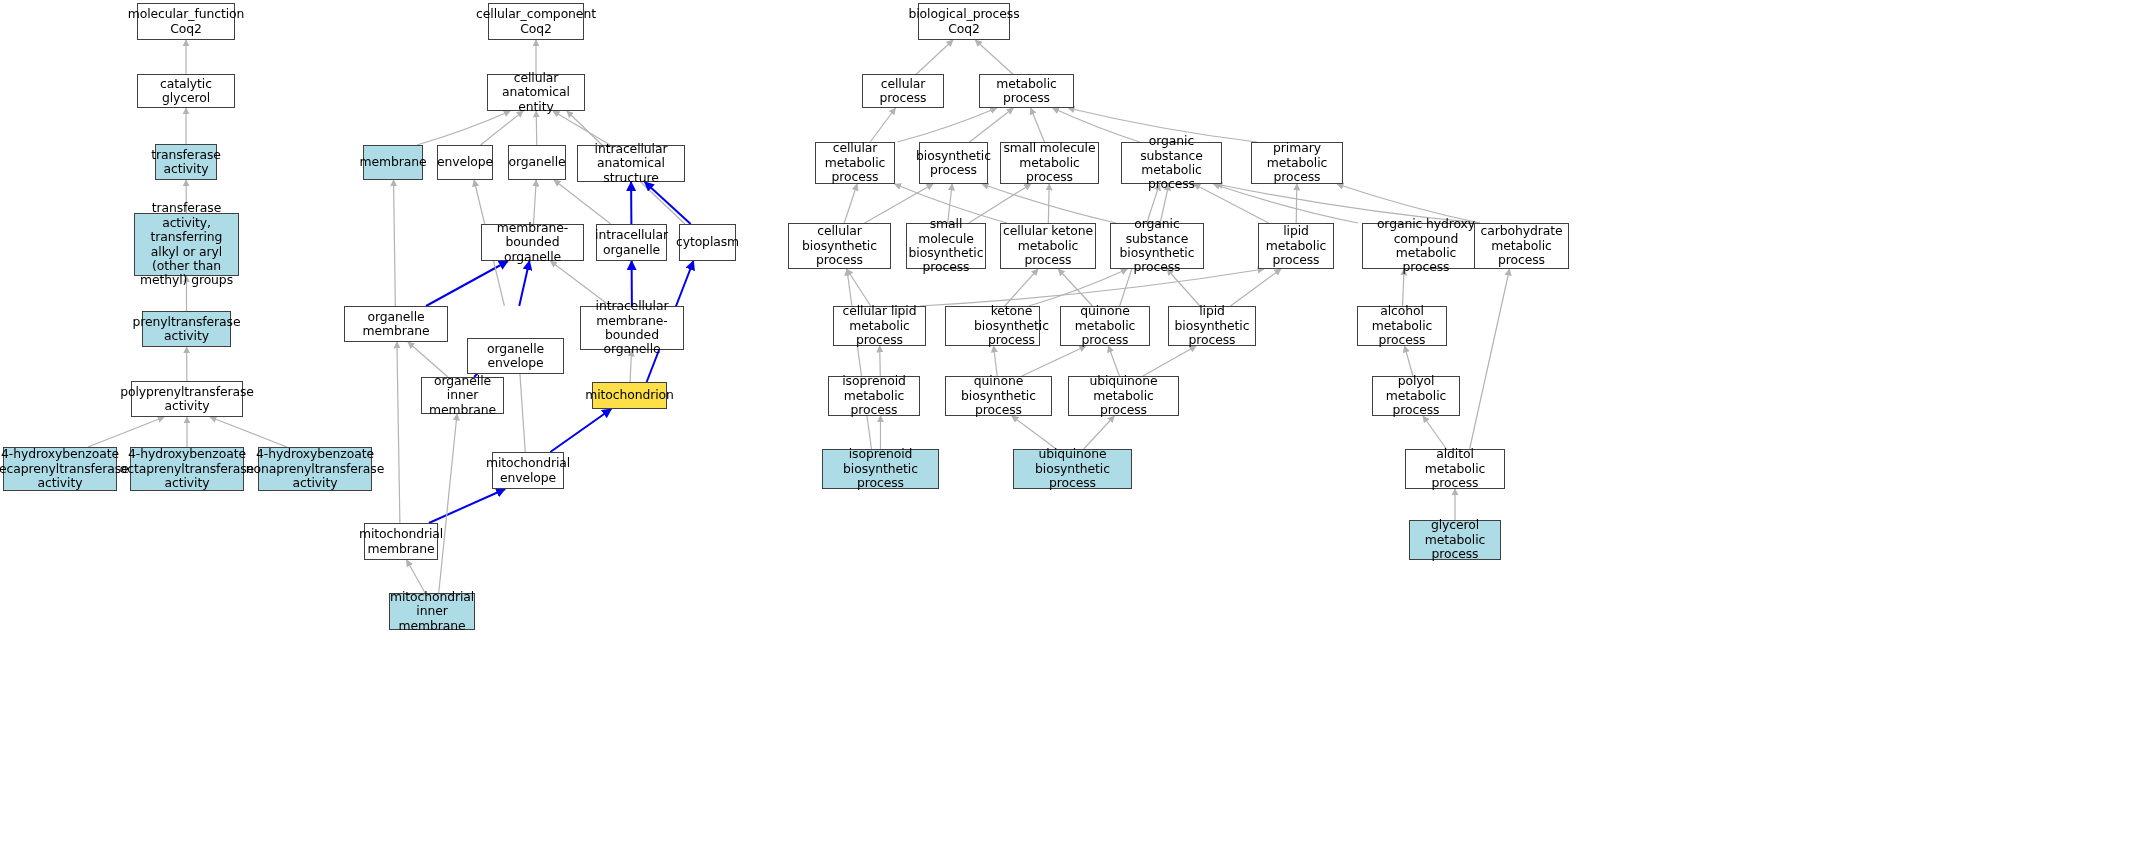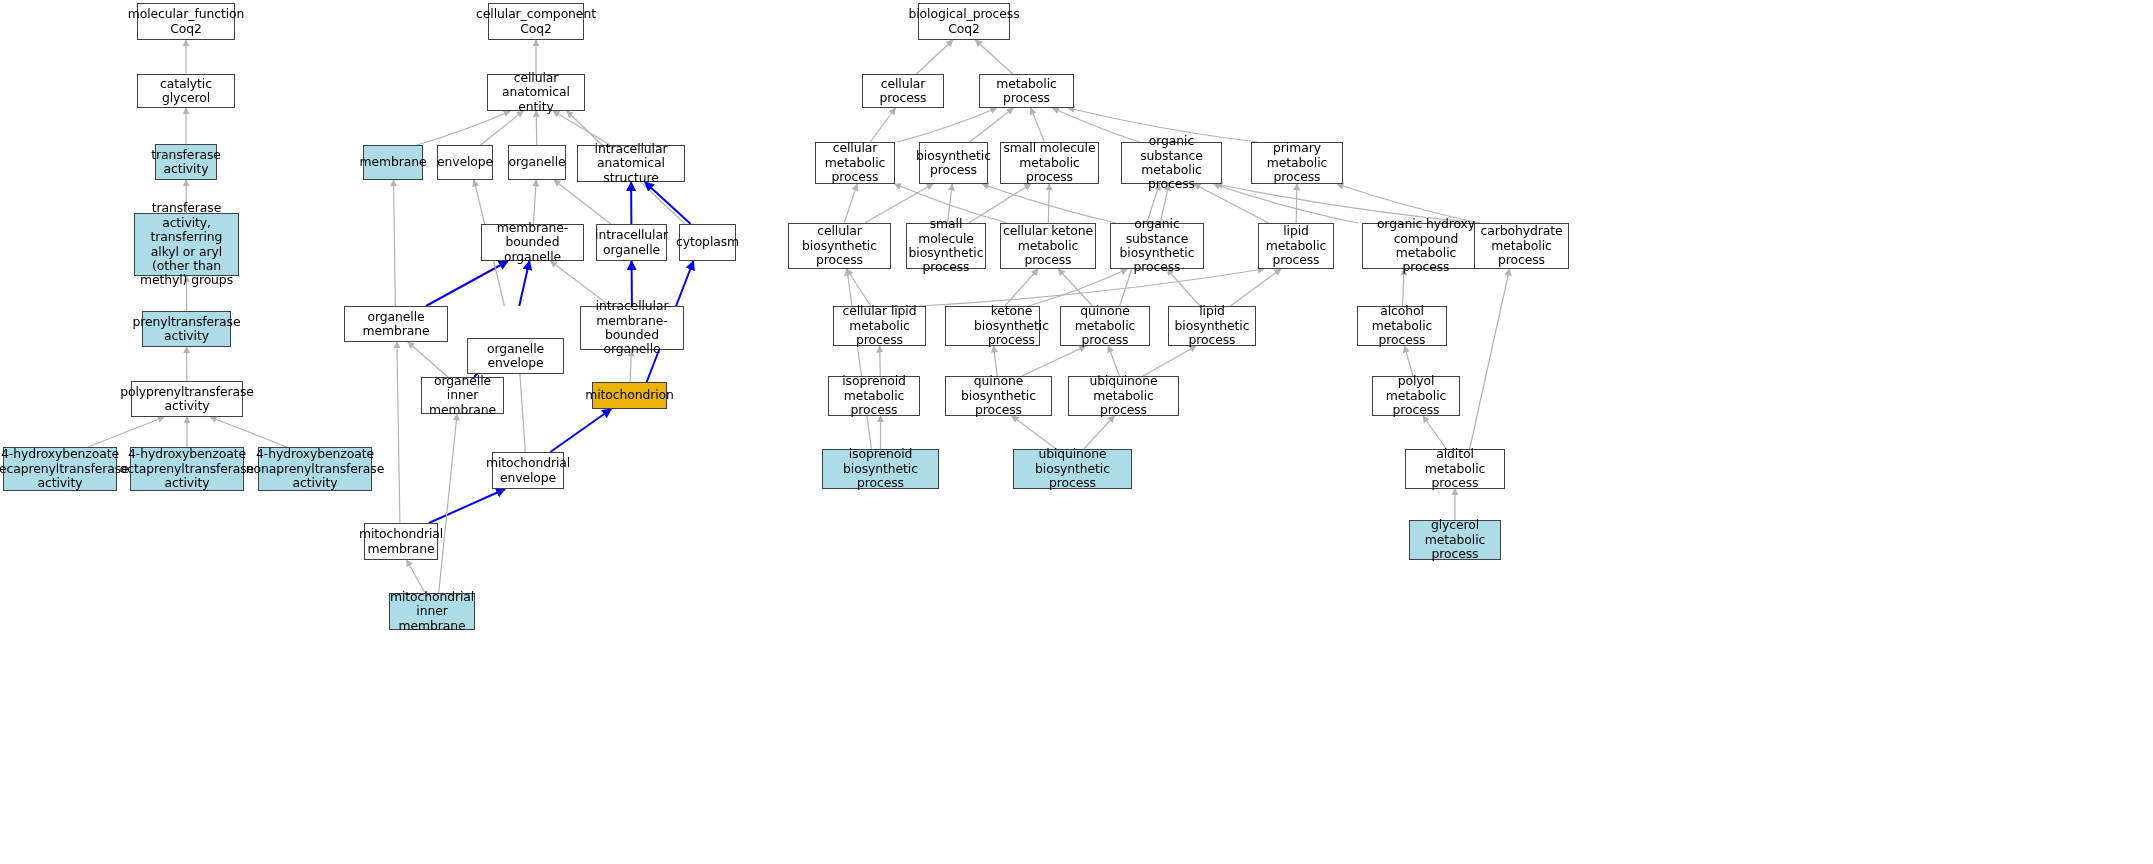--- a/index.html
+++ b/index.html
@@ -37,21 +37,21 @@
     text-align: center;
     font-size: 12.4px;
     line-height: 14.4px;
     color: #000000;
     letter-spacing: -0.1px;
     padding: 1px 2px;
     z-index: 5;
     white-space: pre-line;
   }
   .node.lightblue { background: #addce6; }
-  .node.darkblue  { background: #eab308; }
+  .node.darkblue  { background: #fde047; }
   .node.root      { background: #ffffff; }
 </style>
 </head>
 <body>
 
 <div id="canvas">
   <svg id="edges" viewBox="0 0 2153 864">
     <defs>
       <marker id="arrow-grey" viewBox="0 0 10 10" refX="9" refY="5" markerWidth="6" markerHeight="6" orient="auto-start-reverse">
         <path d="M 0 0 L 10 5 L 0 10 z" fill="#b3b3b3"></path>

